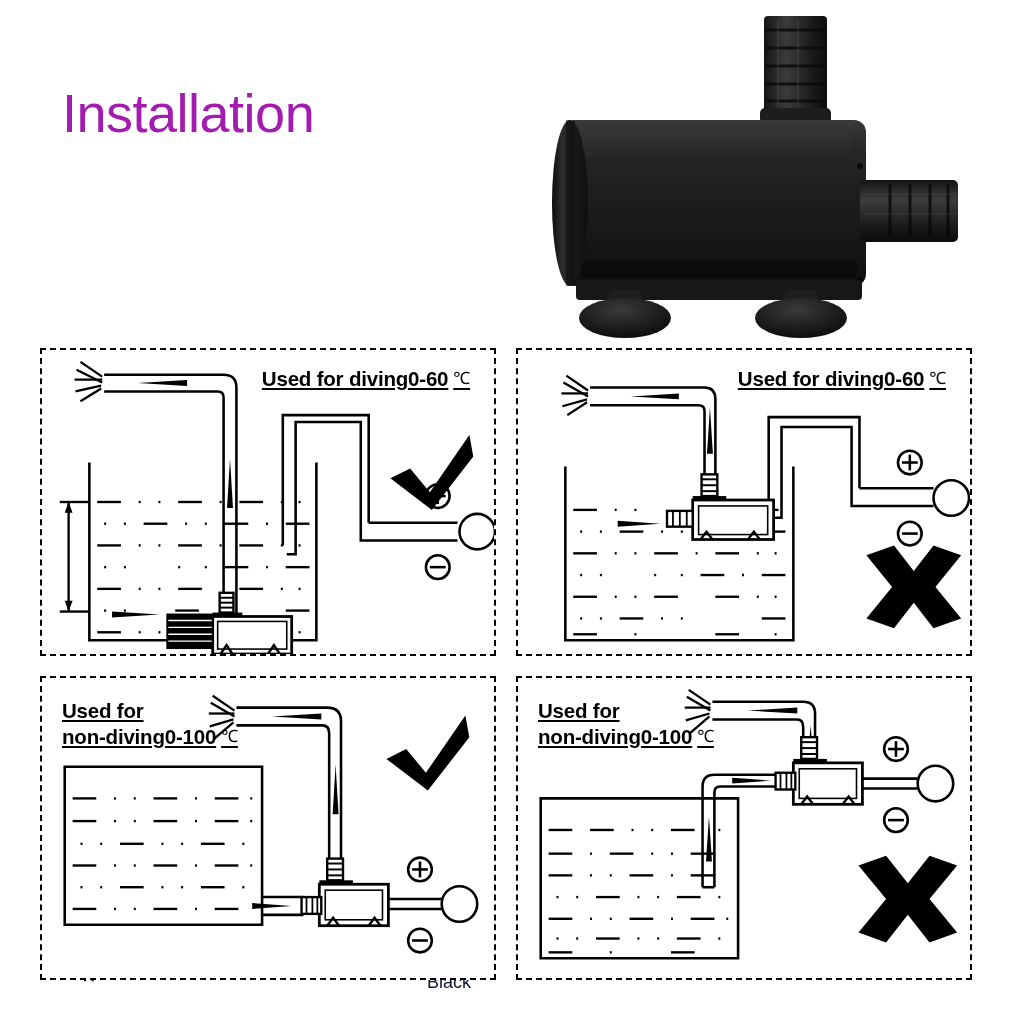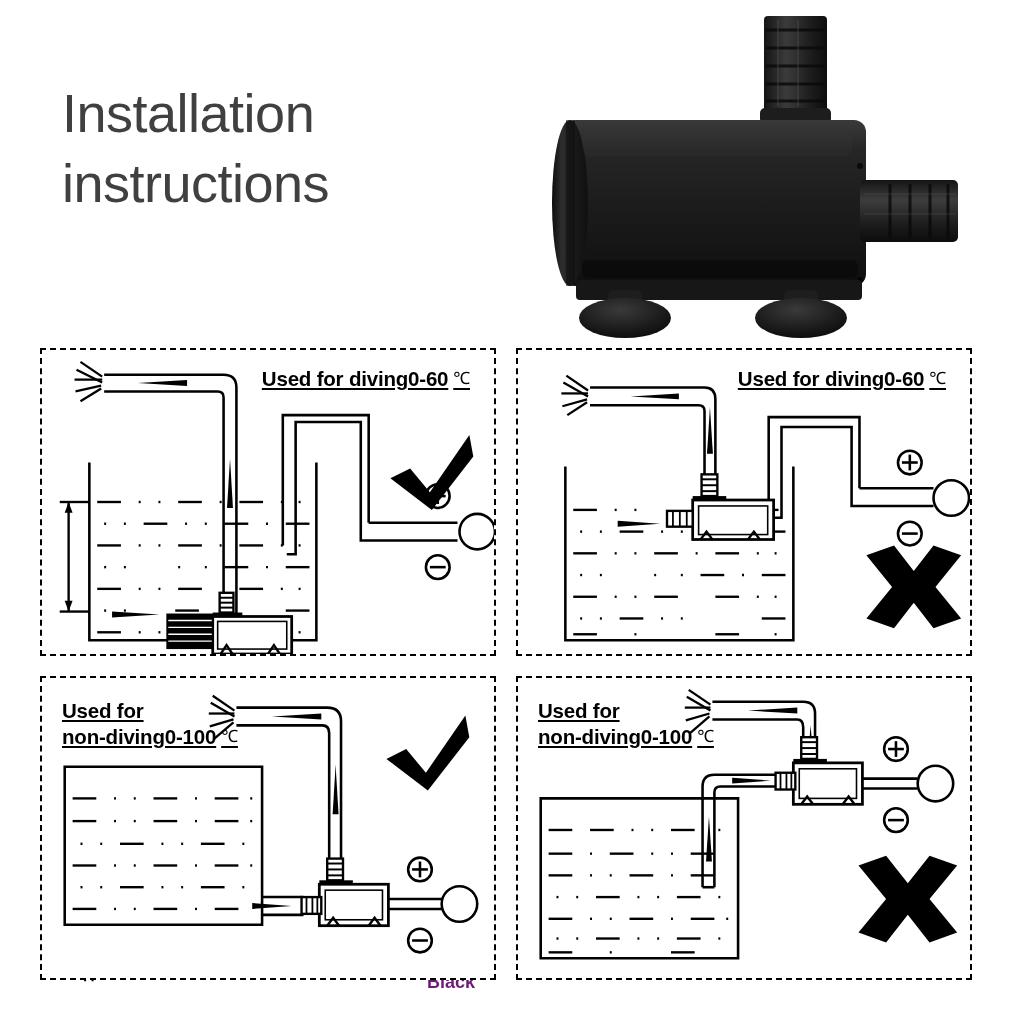--- a/index.html
+++ b/index.html
@@ -22,21 +22,21 @@
     position: absolute;
     left: 62px;
     top: 78px;
     width: 430px;
     line-height: 1.30;
   }
   .title-line {
     font-size: 54px;
     font-weight: 400;
     letter-spacing: -0.5px;
-    color: #404040;
+    color: #a21caf;
     white-space: nowrap;
   }
 
   
   #product-photo {
     position: absolute;
     left: 530px;
     top: 8px;
     width: 460px;
     height: 335px;
@@ -80,23 +80,23 @@
     padding-left: 5px;
   }
   #cap-1 { right: 24px; top: 16px; }
   #cap-2 { right: 24px; top: 16px; }
   #cap-3 { left: 20px;  top: 20px; }
   #cap-4 { left: 20px;  top: 20px; }
 
   .label-txt {
     position: absolute;
     font-size: 18px;
-    font-weight: 700;
+    font-weight: 400;
     white-space: nowrap;
-    color: #701a75;
+    color: #0f172a;
   }
   .label-bold {
     position: absolute;
     font-weight: 700;
     white-space: nowrap;
     color: #000;
   }
   .water-label { font-size: 27px; letter-spacing: -0.5px; }
   .dim-label {
     position: absolute;
@@ -105,21 +105,20 @@
     white-space: nowrap;
     transform: rotate(-90deg);
     transform-origin: left bottom;
   }
 </style>
 </head>
 <body>
 
 <div id="title-block">
   <div class="title-line">Installation</div>
-  <div class="title-line">instructions</div>
 </div>
 
 <div id="product-photo">
   <svg viewBox="0 0 460 335" width="460" height="335" xmlns="http://www.w3.org/2000/svg">
     <defs>
       <linearGradient id="bodyGrad" x1="0" y1="0" x2="0" y2="1">
         <stop offset="0%" stop-color="#3a3a3a"></stop>
         <stop offset="18%" stop-color="#262626"></stop>
         <stop offset="55%" stop-color="#1b1b1b"></stop>
         <stop offset="100%" stop-color="#0f0f0f"></stop>

